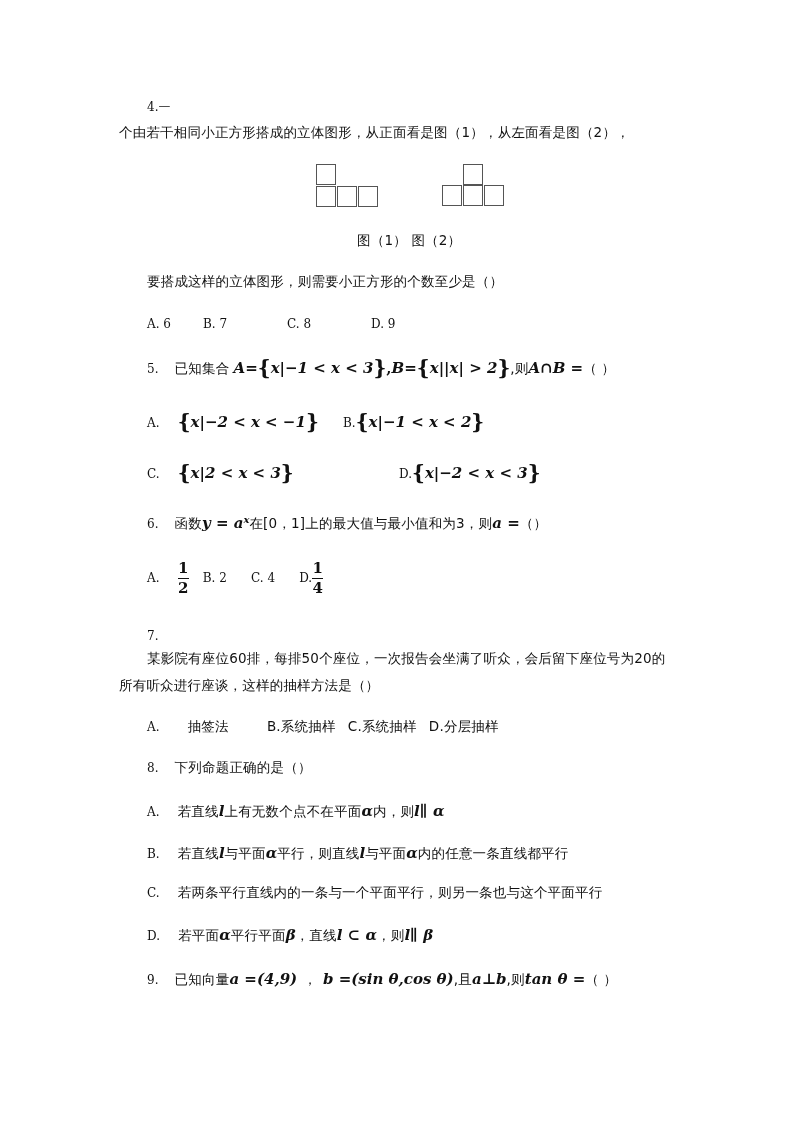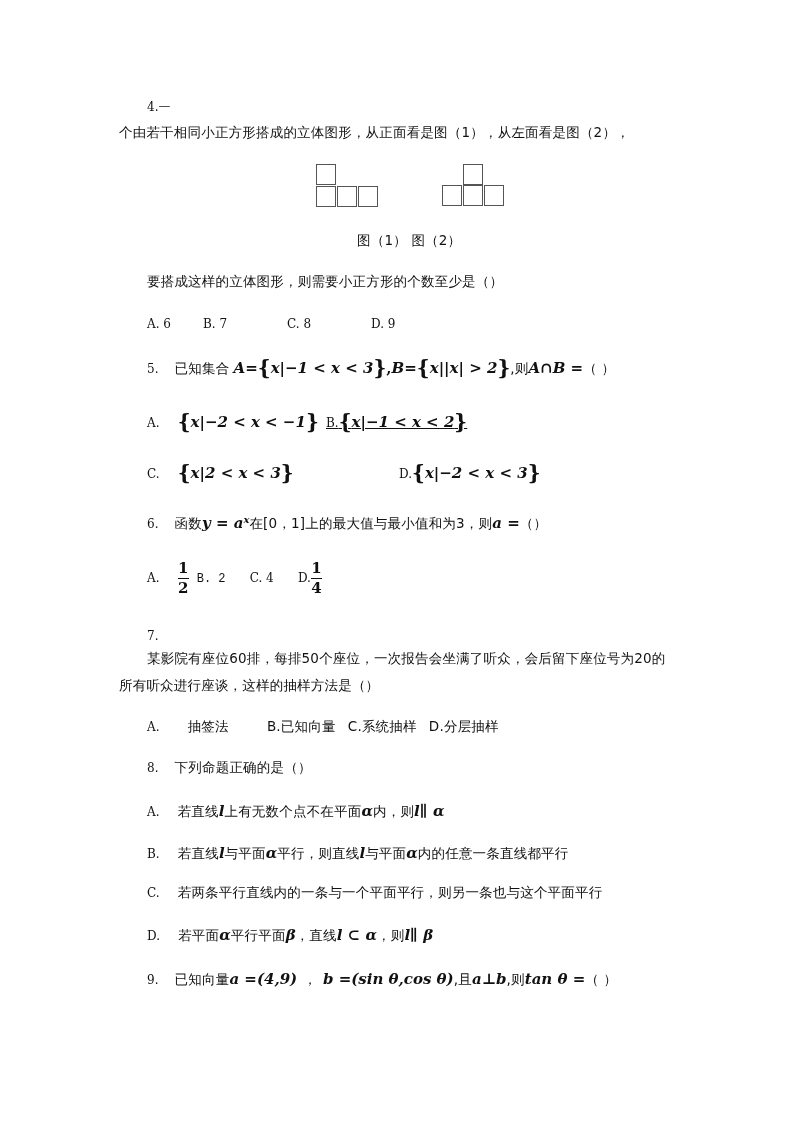--- a/index.html
+++ b/index.html
@@ -45,21 +45,21 @@
 <div class="abs" style="left:147px;top:358px;">
   <span class="mono">5.</span>
   <span class="cn" style="margin-left:12px;">已知集合</span>
   <span class="m">A</span><span class="mr">=</span><span class="brace">{</span><span class="m">x|−1 &lt; x &lt; 3</span><span class="brace">}</span><span class="mr">,</span><span class="m">B</span><span class="mr">=</span><span class="brace">{</span><span class="m">x||x| &gt; 2</span><span class="brace">}</span><span class="cn">,则</span><span class="m">A∩B =</span><span class="cn">（    ）</span>
 </div>
 
 <div class="abs" style="left:147px;top:412px;">
   <span class="mono">A.</span>
   <span style="margin-left:14px;" class="brace">{</span><span class="m">x|−2 &lt; x &lt; −1</span><span class="brace">}</span>
 </div>
-<div class="abs" style="left:326px;top:412px;text-decoration:underline;">
+<div class="abs" style="left:343px;top:412px;">
   <span class="mono">B.</span><span class="brace">{</span><span class="m">x|−1 &lt; x &lt; 2</span><span class="brace">}</span>
 </div>
 <div class="abs" style="left:147px;top:463px;">
   <span class="mono">C.</span>
   <span style="margin-left:14px;" class="brace">{</span><span class="m">x|2 &lt; x &lt; 3</span><span class="brace">}</span>
 </div>
 <div class="abs" style="left:399px;top:463px;">
   <span class="mono">D.</span><span class="brace">{</span><span class="m">x|−2 &lt; x &lt; 3</span><span class="brace">}</span>
 </div>
 
@@ -67,36 +67,36 @@
   <span class="mono">6.</span>
   <span class="cn" style="margin-left:12px;">函数</span><span class="m">y = a</span><sup class="m" style="font-size:10px;">x</sup><span class="cn">在[0，1]上的最大值与最小值和为3，则</span><span class="m">a =</span><span class="cn">（）</span>
 </div>
 <div class="abs" style="left:147px;top:561px;">
   <span class="mono">A.</span>
   <span class="frac" style="margin-left:14px;">
     <span>1</span>
     <span class="bar"></span>
     <span>2</span>
   </span>
-  <span class="mono" style="margin-left:4px;font-family:Liberation Mono, monospace;">B. 2</span>
+  <span class="mono" style="margin-left:10px;">B. 2</span>
   <span class="mono" style="margin-left:20px;margin-top:37px;">C. 4</span>
   <span class="mono" style="margin-left:20px;">D.</span><span class="frac">
     <span>1</span>
     <span class="bar"></span>
     <span>4</span>
   </span>
 </div>
 
 <div class="abs mono" style="left:147px;top:630px;">7.</div>
 <div class="abs cn" style="left:147px;top:652px;">某影院有座位60排，每排50个座位，一次报告会坐满了听众，会后留下座位号为20的</div>
 <div class="abs cn" style="left:119px;top:679px;">所有听众进行座谈，这样的抽样方法是（）</div>
 <div class="abs" style="left:147px;top:720px;">
   <span class="mono">A.</span>
   <span class="cn" style="margin-left:24px;">抽签法</span>
-  <span class="cn" style="margin-left:34px;">B.已知向量</span>
+  <span class="cn" style="margin-left:34px;">B.系统抽样</span>
   <span class="cn" style="margin-left:8px;">C.系统抽样</span>
   <span class="cn" style="margin-left:8px;">D.分层抽样</span>
 </div>
 
 <div class="abs" style="left:147px;top:761px;">
   <span class="mono">8.</span>
   <span class="cn" style="margin-left:12px;">下列命题正确的是（）</span>
 </div>
 <div class="abs" style="left:147px;top:804px;">
   <span class="mono">A.</span>

